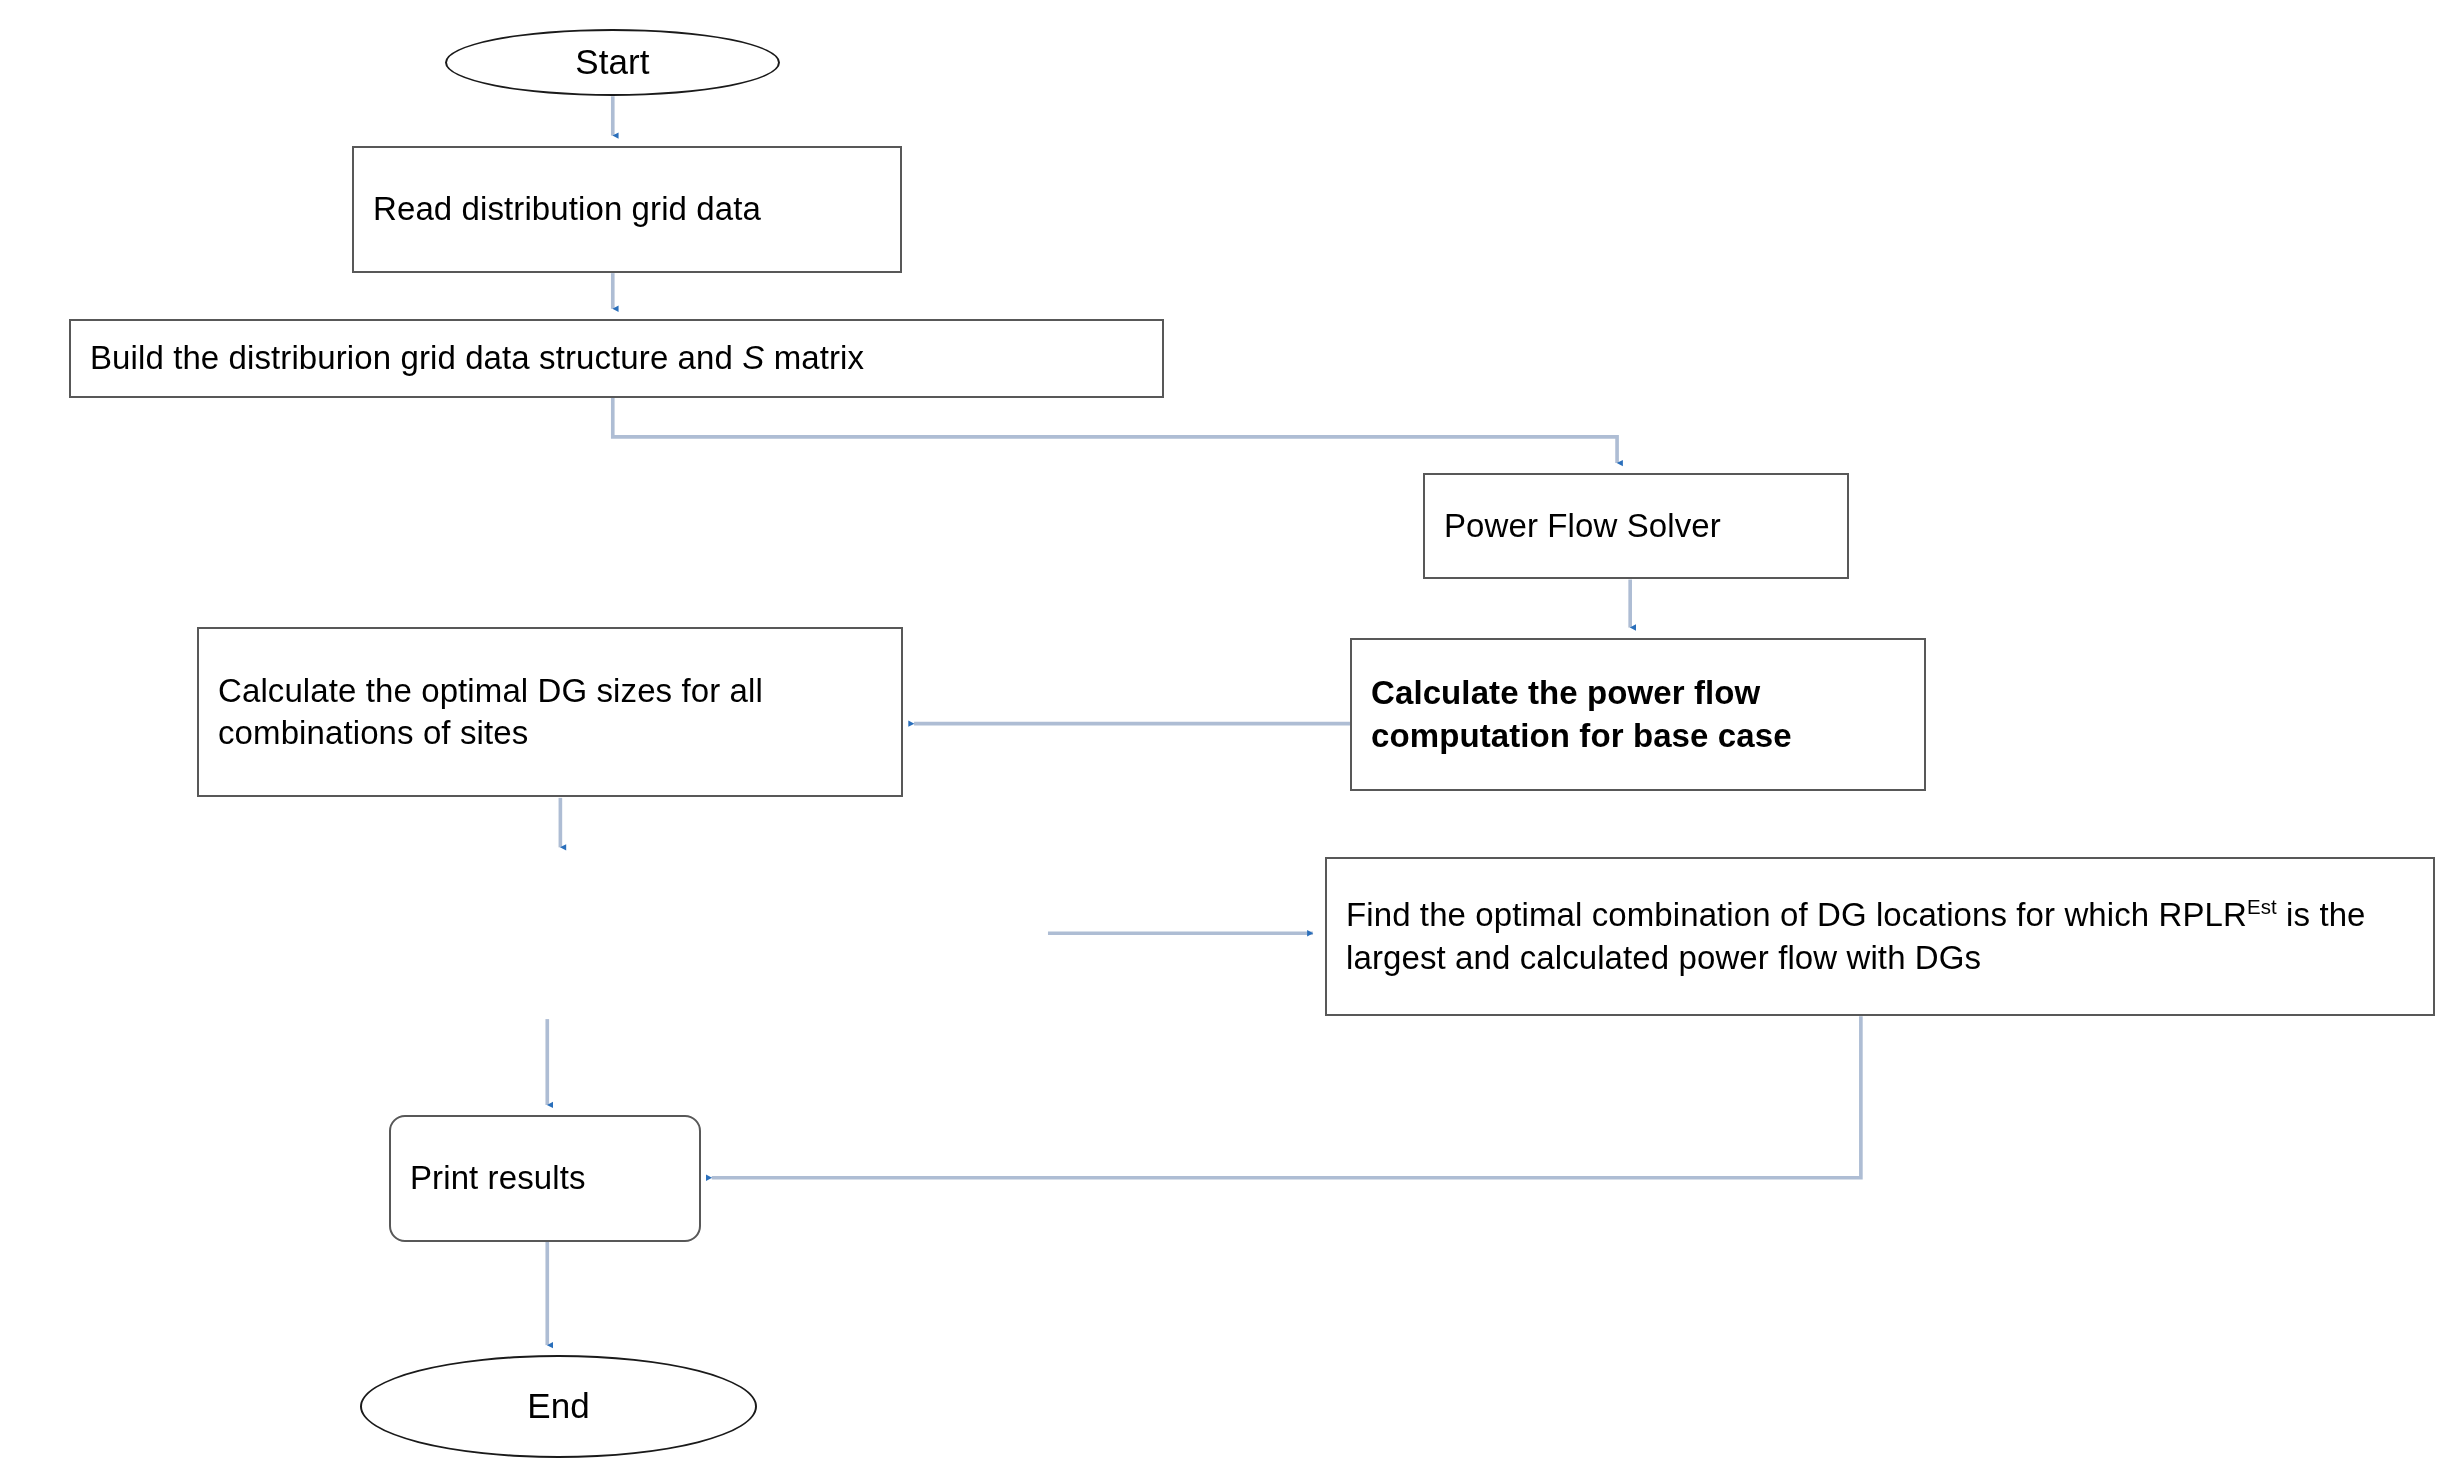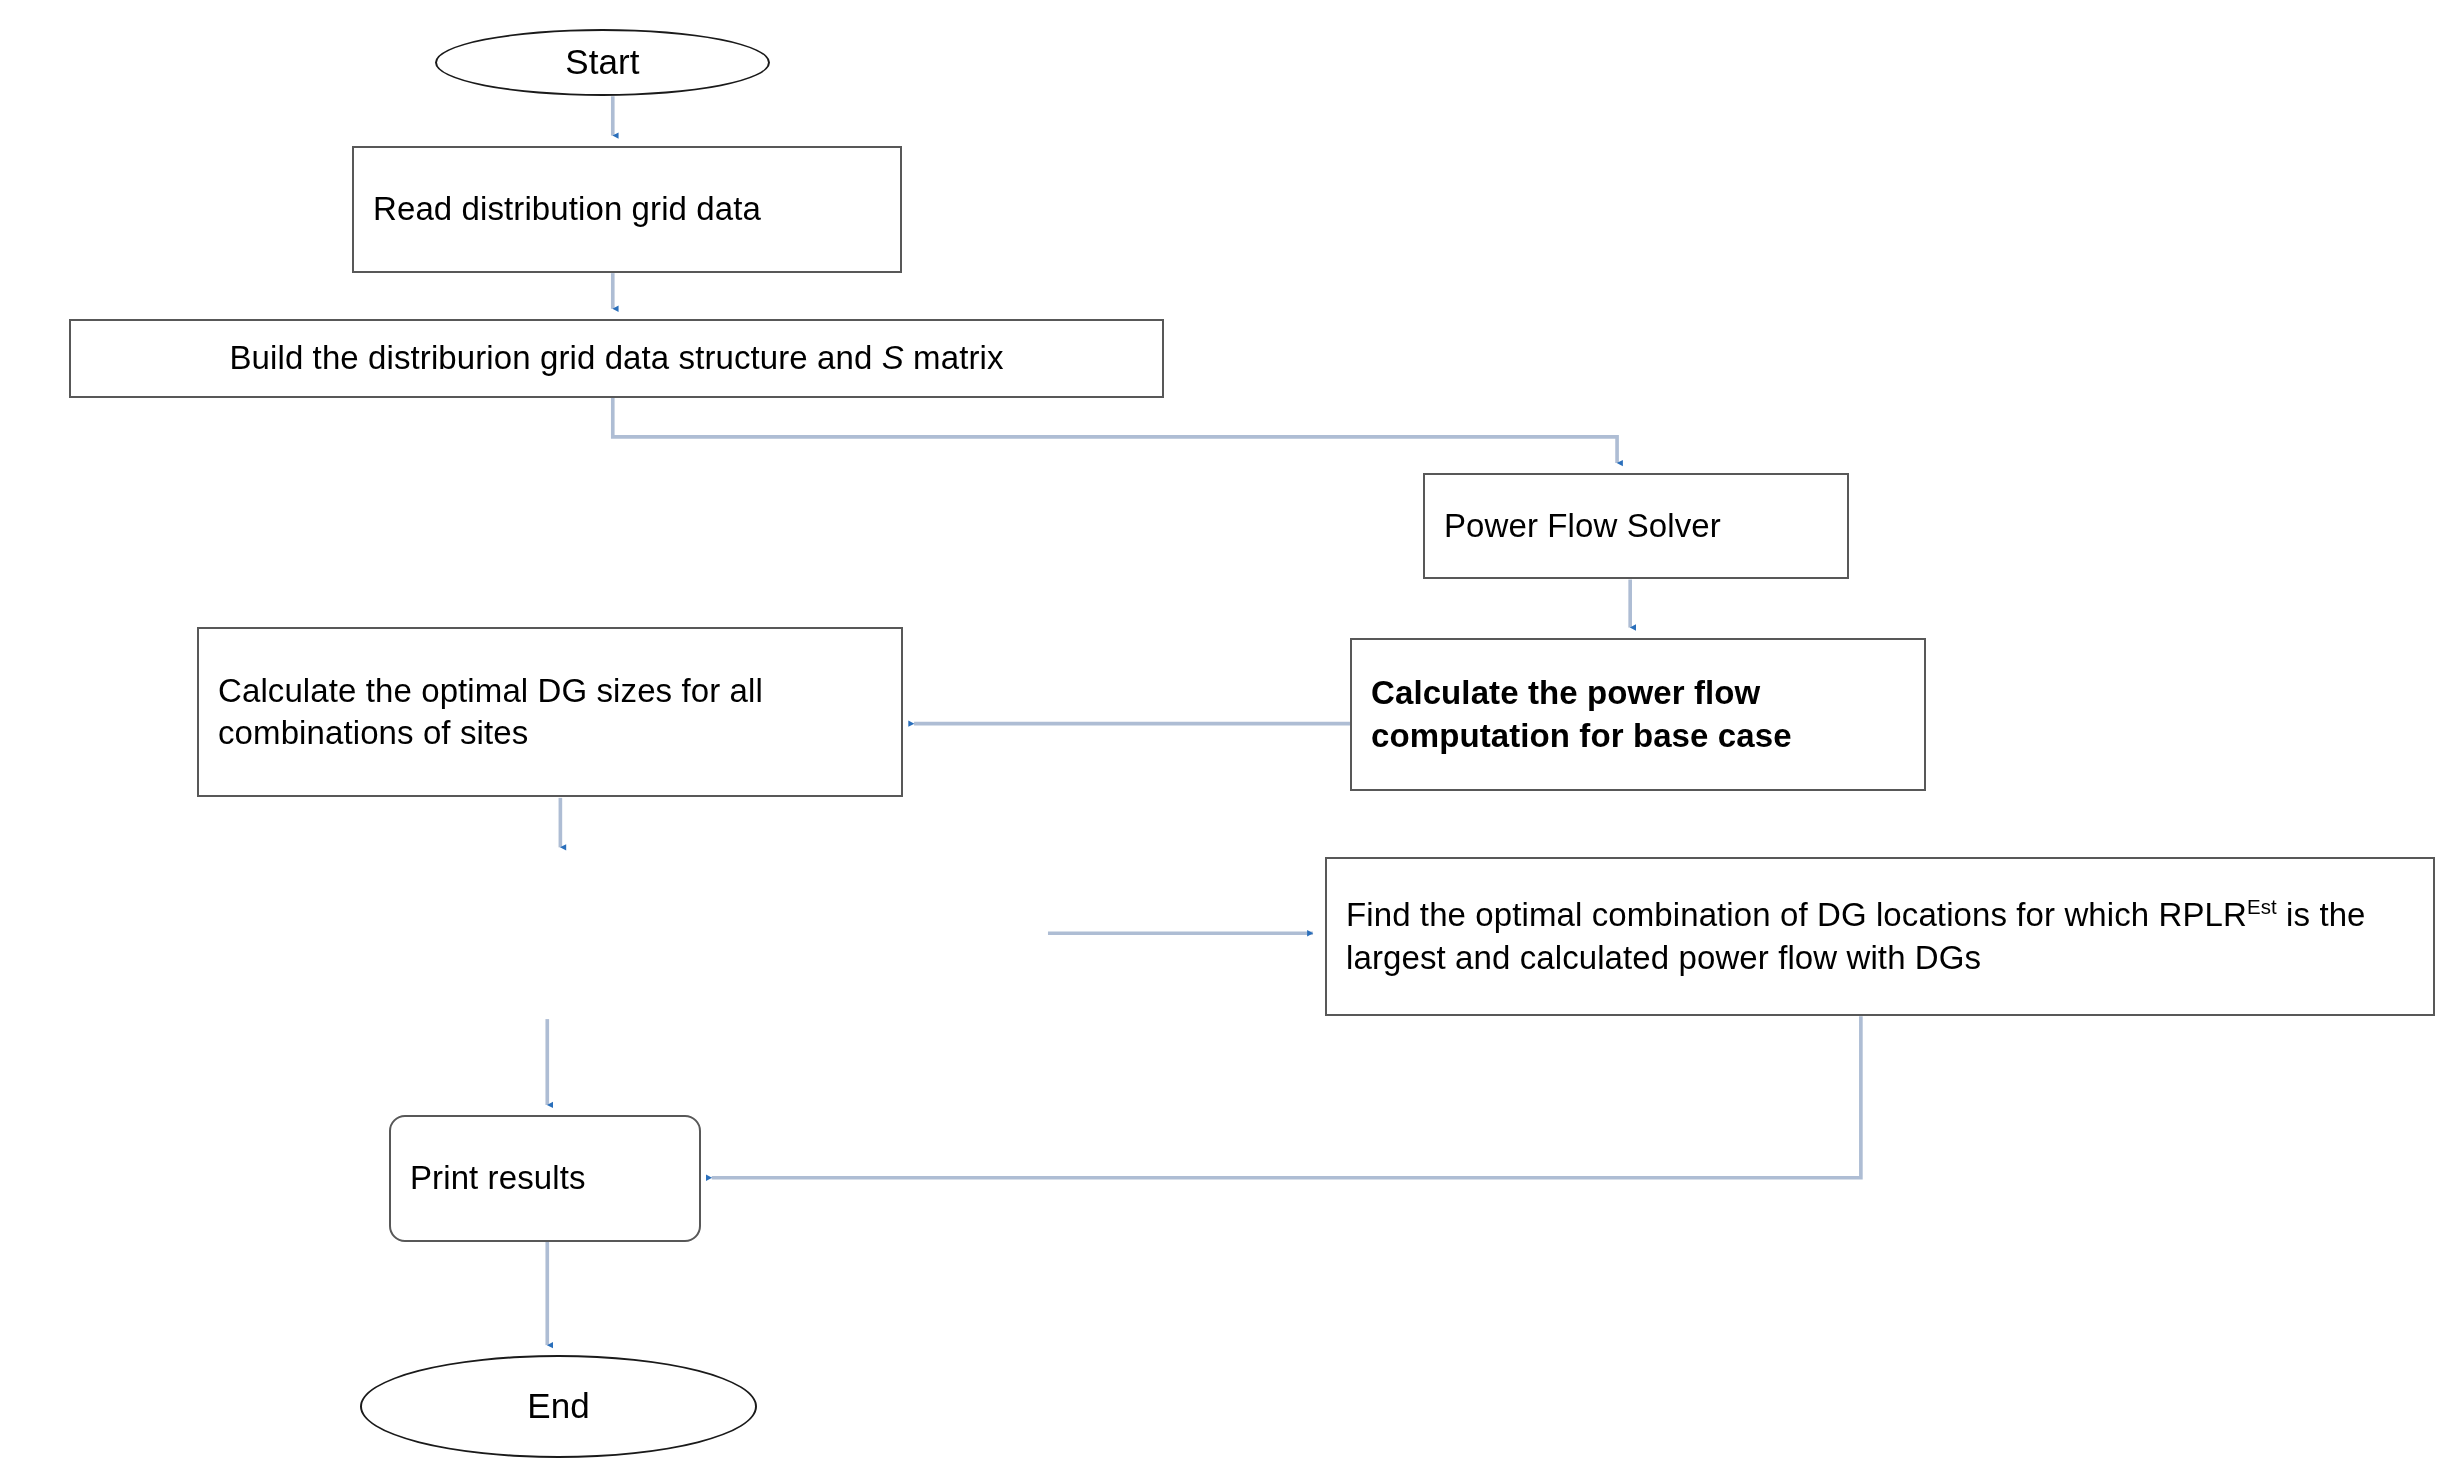--- a/index.html
+++ b/index.html
@@ -69,23 +69,23 @@
   .label i {
     font-style: italic;
   }
   .label sup {
     font-size: 0.62em;
     vertical-align: super;
     line-height: 0;
   }
 
   
-  #node-start        { left: 435px;  top: 29px;   width: 335px;  height: 67px; }
+  #node-start        { left: 445px;  top: 29px;   width: 335px;  height: 67px; }
   #node-read         { left: 352px;  top: 146px;  width: 550px;  height: 127px; }
-  #node-build        { left: 69px;   top: 319px;  width: 1095px; height: 79px; justify-content: center; }
+  #node-build        { left: 69px;   top: 319px;  width: 1095px; height: 79px; }
   #node-pfsolver     { left: 1423px; top: 473px;  width: 426px;  height: 106px; }
   #node-optimal-dg   { left: 197px;  top: 627px;  width: 706px;  height: 170px; }
   #node-basecase     { left: 1350px; top: 638px;  width: 576px;  height: 153px; font-weight: bold; }
   #node-rplr-calc    { left: 47px;   top: 857px; width: 1001px; height: 162px; }
   #node-find-optimal { left: 1325px; top: 857px; width: 1110px; height: 159px; }
   #node-print        { left: 389px;  top: 1115px; width: 312px;  height: 127px; border-radius: 16px; }
   #node-end          { left: 360px;  top: 1355px; width: 397px;  height: 103px; }
 </style>
 </head>
 <body>

